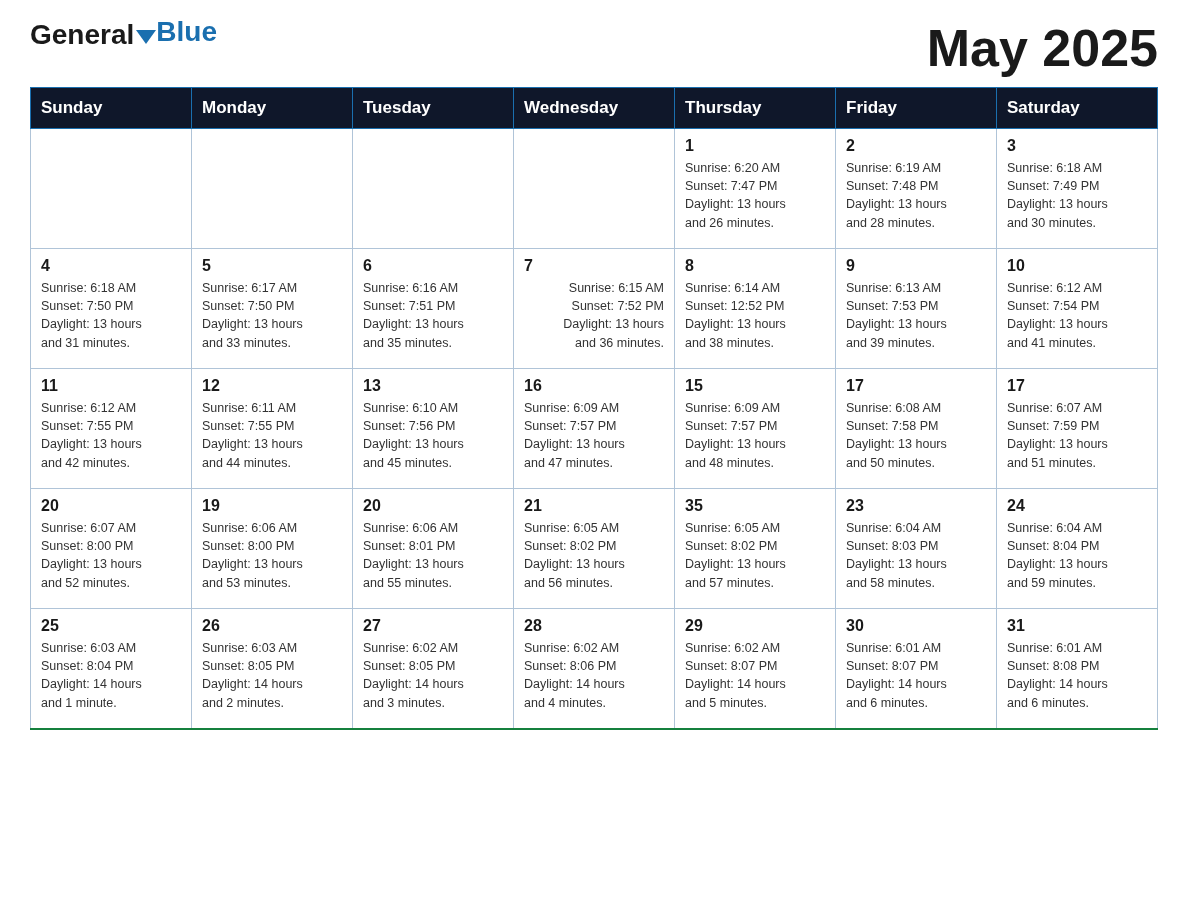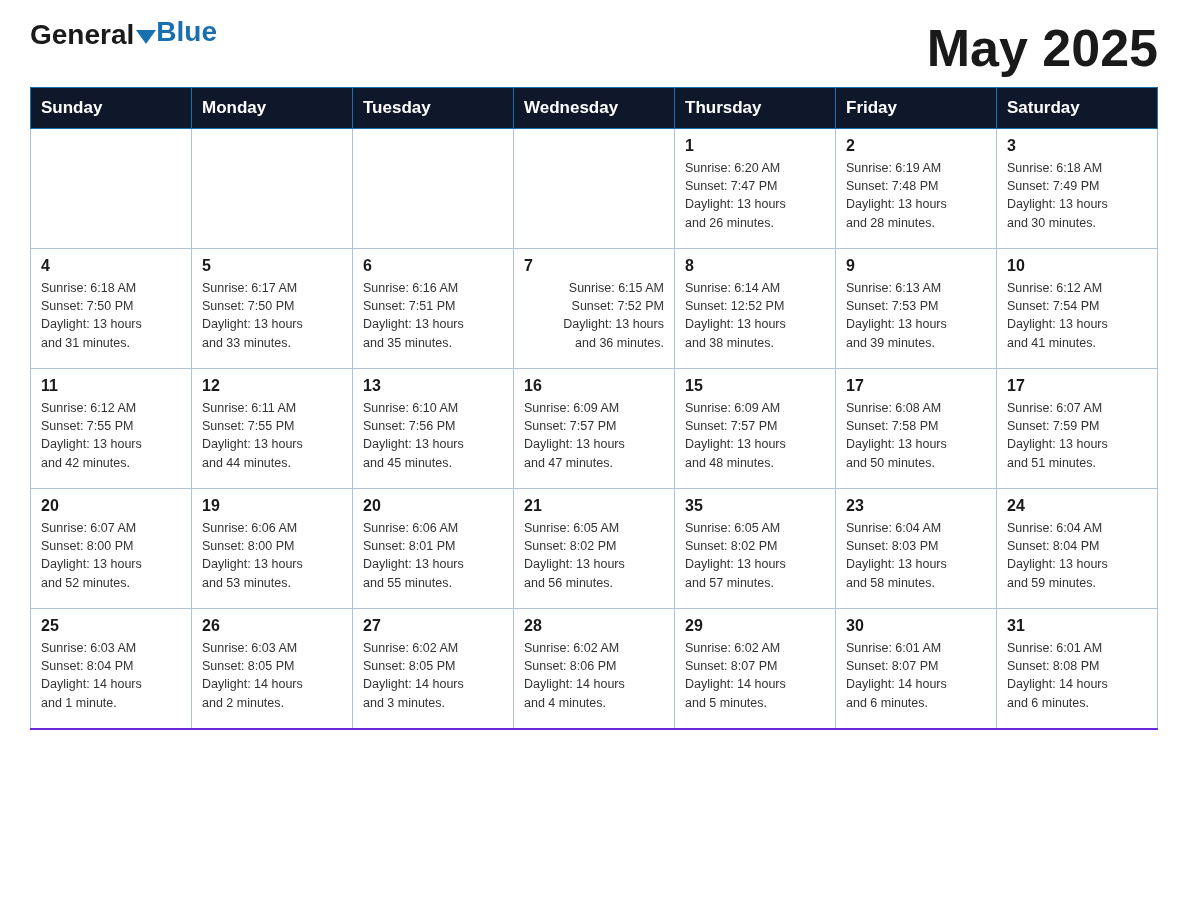--- a/index.html
+++ b/index.html
@@ -89,21 +89,21 @@
     }
     .day-info {
       font-size: 12.5px;
       color: #333;
       line-height: 1.45;
     }
     .empty-cell {
       background: #fff;
     }
     .calendar tbody tr:last-child td {
-      border-bottom: 2px solid #6d28d9;
+      border-bottom: 2px solid #15803d;
     }
     .calendar tbody tr td:first-child {
       border-left: 1px solid #b0c4d8;
     }
   </style>
 </head>
 <body>
 
 <div class="header">
   <div class="logo">

